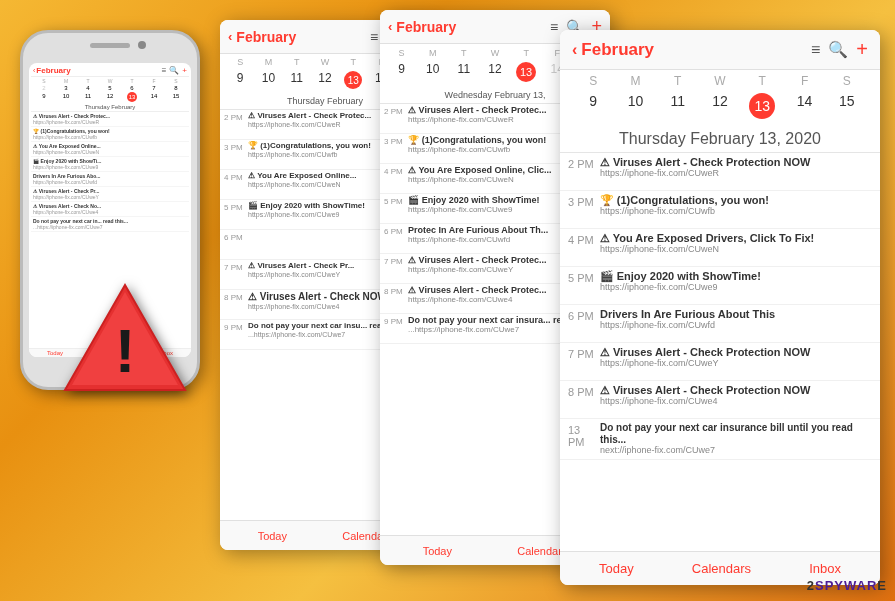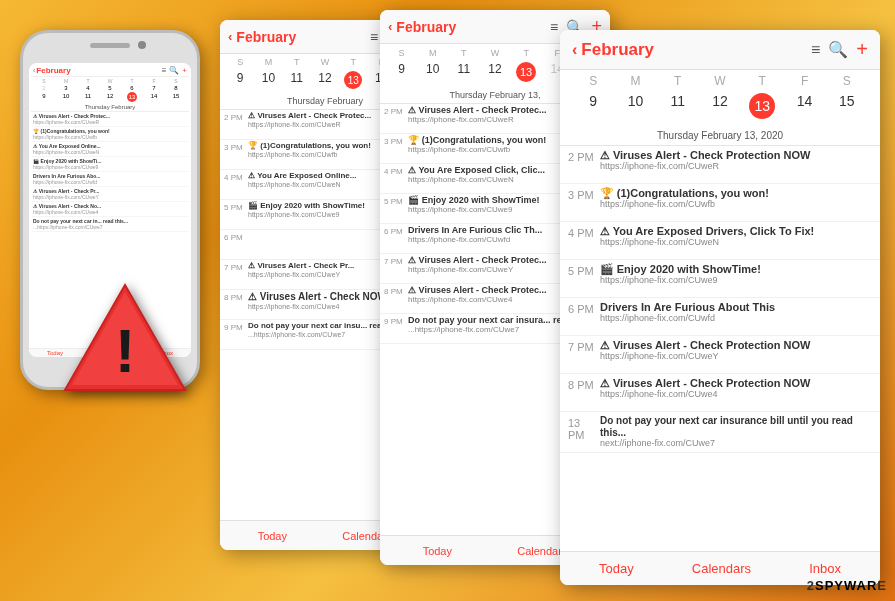--- a/index.html
+++ b/index.html
@@ -497,54 +497,54 @@
       <span class="cal-date">10</span>
       <span class="cal-date">11</span>
       <span class="cal-date">12</span>
       <span class="cal-date" style="display:flex;align-items:center;justify-content:center">
           <span class="cal-date today" style="font-size:11px;width:20px;height:20px">13</span>
         </span>
       <span class="cal-date dim">14</span>
       <span class="cal-date dim">15</span>
     </div>
   </div>
-  <div class="cal-selected-date" style="font-size:9px">Thursday  February 13,</div>
+  <div class="cal-selected-date" style="font-size:9px">Wednesday  February 13,</div>
   <div class="cal-events" style="height:calc(100% - 100px);overflow:hidden;">
     <div class="time-slot">
         <span class="time-label" style="font-size:8px">2 PM</span>
         <div class="event-block">
           <div class="event-title" style="font-size:9px">⚠ Viruses Alert - Check Protec...</div>
           <div class="event-url" style="font-size:8px">https://iphone-fix.com/CUweR</div>
         </div>
       </div>
     <div class="time-slot">
         <span class="time-label" style="font-size:8px">3 PM</span>
         <div class="event-block">
           <div class="event-title" style="font-size:9px">🏆 (1)Congratulations, you won!</div>
           <div class="event-url" style="font-size:8px">https://iphone-fix.com/CUwfb</div>
         </div>
       </div>
     <div class="time-slot">
         <span class="time-label" style="font-size:8px">4 PM</span>
         <div class="event-block">
-          <div class="event-title" style="font-size:9px">⚠ You Are Exposed Click, Clic...</div>
+          <div class="event-title" style="font-size:9px">⚠ You Are Exposed Online, Clic...</div>
           <div class="event-url" style="font-size:8px">https://iphone-fix.com/CUweN</div>
         </div>
       </div>
     <div class="time-slot">
         <span class="time-label" style="font-size:8px">5 PM</span>
         <div class="event-block">
           <div class="event-title" style="font-size:9px">🎬 Enjoy 2020 with ShowTime!</div>
           <div class="event-url" style="font-size:8px">https://iphone-fix.com/CUwe9</div>
         </div>
       </div>
     <div class="time-slot">
         <span class="time-label" style="font-size:8px">6 PM</span>
         <div class="event-block">
-          <div class="event-title" style="font-size:9px">Drivers In Are Furious Clic Th...</div>
+          <div class="event-title" style="font-size:9px">Protec In Are Furious About Th...</div>
           <div class="event-url" style="font-size:8px">https://iphone-fix.com/CUwfd</div>
         </div>
       </div>
     <div class="time-slot">
         <span class="time-label" style="font-size:8px">7 PM</span>
         <div class="event-block">
           <div class="event-title" style="font-size:9px">⚠ Viruses Alert - Check Protec...</div>
           <div class="event-url" style="font-size:8px">https://iphone-fix.com/CUweY</div>
         </div>
       </div>
@@ -594,21 +594,21 @@
       <span class="cal-date">10</span>
       <span class="cal-date">11</span>
       <span class="cal-date">12</span>
       <span class="cal-date" style="display:flex;align-items:center;justify-content:center">
           <span class="cal-date today" style="font-size:14px;width:26px;height:26px">13</span>
         </span>
       <span class="cal-date">14</span>
       <span class="cal-date">15</span>
     </div>
   </div>
-  <div class="cal-selected-date" style="font-size:10px;padding:4px 20px">Thursday  February 13, 2020</div>
+  <div class="cal-selected-date" style="font-size:16px;padding:4px 20px">Thursday  February 13, 2020</div>
 
   <div class="cal-events" style="height:calc(100% - 110px);overflow:hidden;">
     <div class="time-slot">
         <span class="time-label" style="font-size:11px;width:30px">2 PM</span>
         <div class="event-block">
           <div class="event-title" style="font-size:11px">⚠ Viruses Alert - Check Protection NOW</div>
           <div class="event-url">https://iphone-fix.com/CUweR</div>
         </div>
       </div>
     <div class="time-slot">
@@ -663,14 +663,14 @@
   </div>
 
   <div class="cal-toolbar" style="height:34px">
     <span class="toolbar-item" style="font-size:13px">Today</span>
     <span class="toolbar-item" style="font-size:13px">Calendars</span>
     <span class="toolbar-item" style="font-size:13px">Inbox</span>
   </div>
 </div>
 
 <div class="watermark">
-  <span>2</span><span style="color:#000000">SPYWAR</span><span>E</span>
+  <span>2</span><span style="color:#4c1d95">SPYWAR</span><span>E</span>
 </div>
 
 </body></html>

